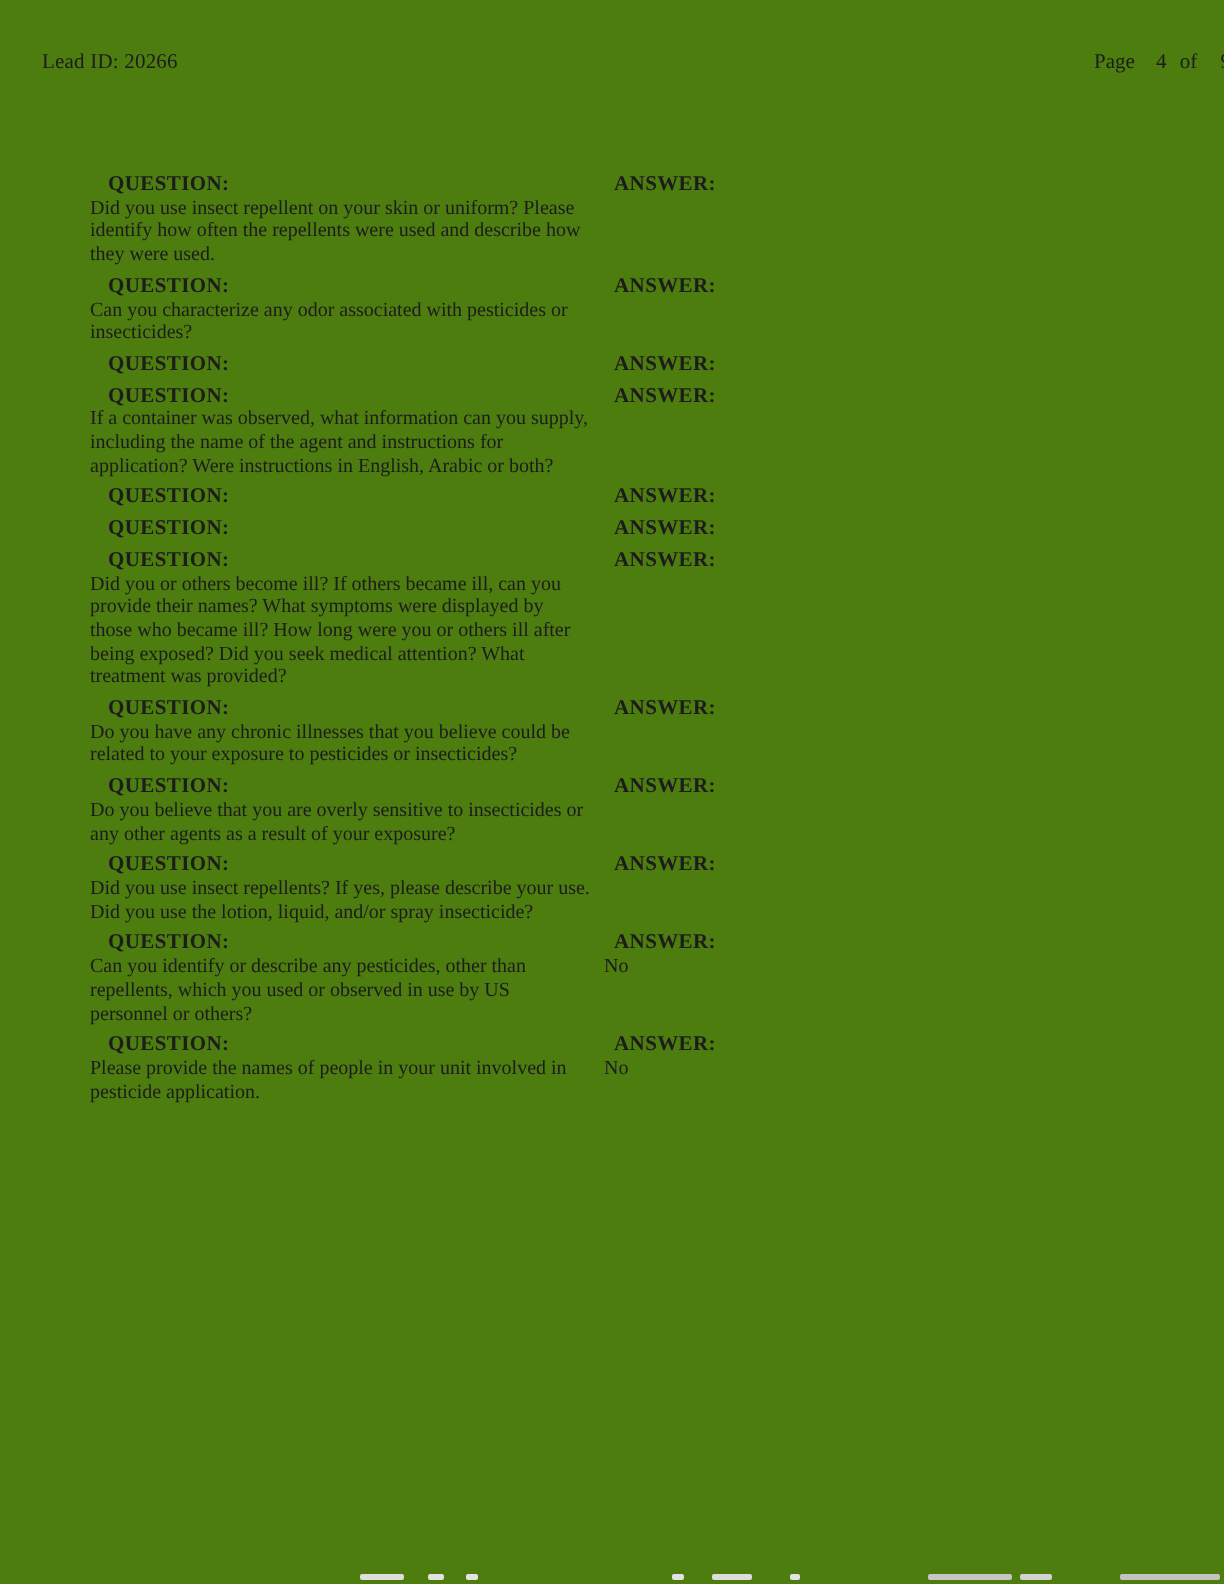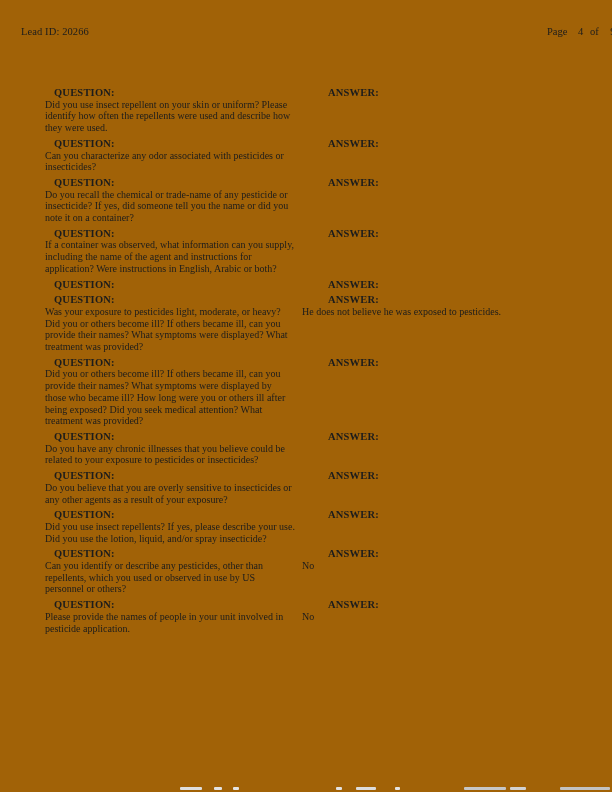--- a/index.html
+++ b/index.html
@@ -4,21 +4,21 @@
 <style>
   * { margin:0; padding:0; box-sizing:border-box; }
   html,body { width:612px; height:792px; }
   body {
     background:#ffffff;
     font-family:"Liberation Serif", serif;
     color:#1c1c1c;
     position:relative;
     overflow:hidden;
   }
-  .page { position:absolute; inset:0; background:#a16207;font-family:Liberation Serif, serif; }
+  .page { position:absolute; inset:0; background:#4d7c0f;font-family:Liberation Serif, serif; }
 
   
   .lead-id {
     position:absolute; left:21px; top:26px;
     font-size:10.5px; letter-spacing:0.1px;
   }
   .page-indicator {
     position:absolute; left:547px; top:26px;
     font-size:10.5px; white-space:nowrap;
   }
@@ -31,21 +31,21 @@
   .qa-list {
     position:absolute; left:45px; top:87px; width:538px;
   }
   .qa-row { display:flex; margin-bottom:4px; }
   .q-cell { width:250px; flex:0 0 250px; }
   .a-cell { flex:1 1 auto; margin-left:7px; }
   .qa-label {
     font-weight:700; font-size:10.5px; line-height:11.7px;
     letter-spacing:0.2px; padding-left:9px;
   }
-  .a-cell .qa-label { padding-left:5px;margin-left:21px; }
+  .a-cell .qa-label { padding-left:5px; }
   .qa-text {
     font-size:10px; line-height:11.7px;
   }
 
   
   .artifact-strip {
     position:absolute; left:0; top:785px; width:612px; height:7px;
   }
   .artifact {
     position:absolute; top:2px; height:3px; border-radius:1px;
@@ -83,21 +83,20 @@
     </div>
     <div class="a-cell">
       <div class="qa-label">ANSWER:</div>
       <div class="qa-text"></div>
     </div>
   </div>
 
   <div class="qa-row">
     <div class="q-cell">
       <div class="qa-label">QUESTION:</div>
-      <div class="qa-text">Do you recall the chemical or trade-name of any pesticide or insecticide? If yes, did someone tell you the name or did you note it on a container?</div>
     </div>
     <div class="a-cell">
       <div class="qa-label">ANSWER:</div>
       <div class="qa-text"></div>
     </div>
   </div>
 
   <div class="qa-row">
     <div class="q-cell">
       <div class="qa-label">QUESTION:</div>
@@ -115,25 +114,23 @@
     </div>
     <div class="a-cell">
       <div class="qa-label">ANSWER:</div>
       <div class="qa-text"></div>
     </div>
   </div>
 
   <div class="qa-row">
     <div class="q-cell">
       <div class="qa-label">QUESTION:</div>
-      <div class="qa-text">Was your exposure to pesticides light, moderate, or heavy? Did you or others become ill? If others became ill, can you provide their names? What symptoms were displayed? What treatment was provided?</div>
-    </div>
-    <div class="a-cell">
-      <div class="qa-label">ANSWER:</div>
-      <div class="qa-text">He does not believe he was exposed to pesticides.</div>
+    </div>
+    <div class="a-cell">
+      <div class="qa-label">ANSWER:</div>
     </div>
   </div>
 
   <div class="qa-row">
     <div class="q-cell">
       <div class="qa-label">QUESTION:</div>
       <div class="qa-text">Did you or others become ill? If others became ill, can you provide their names? What symptoms were displayed by those who became ill? How long were you or others ill after being exposed? Did you seek medical attention? What treatment was provided?</div>
     </div>
     <div class="a-cell">
       <div class="qa-label">ANSWER:</div>

